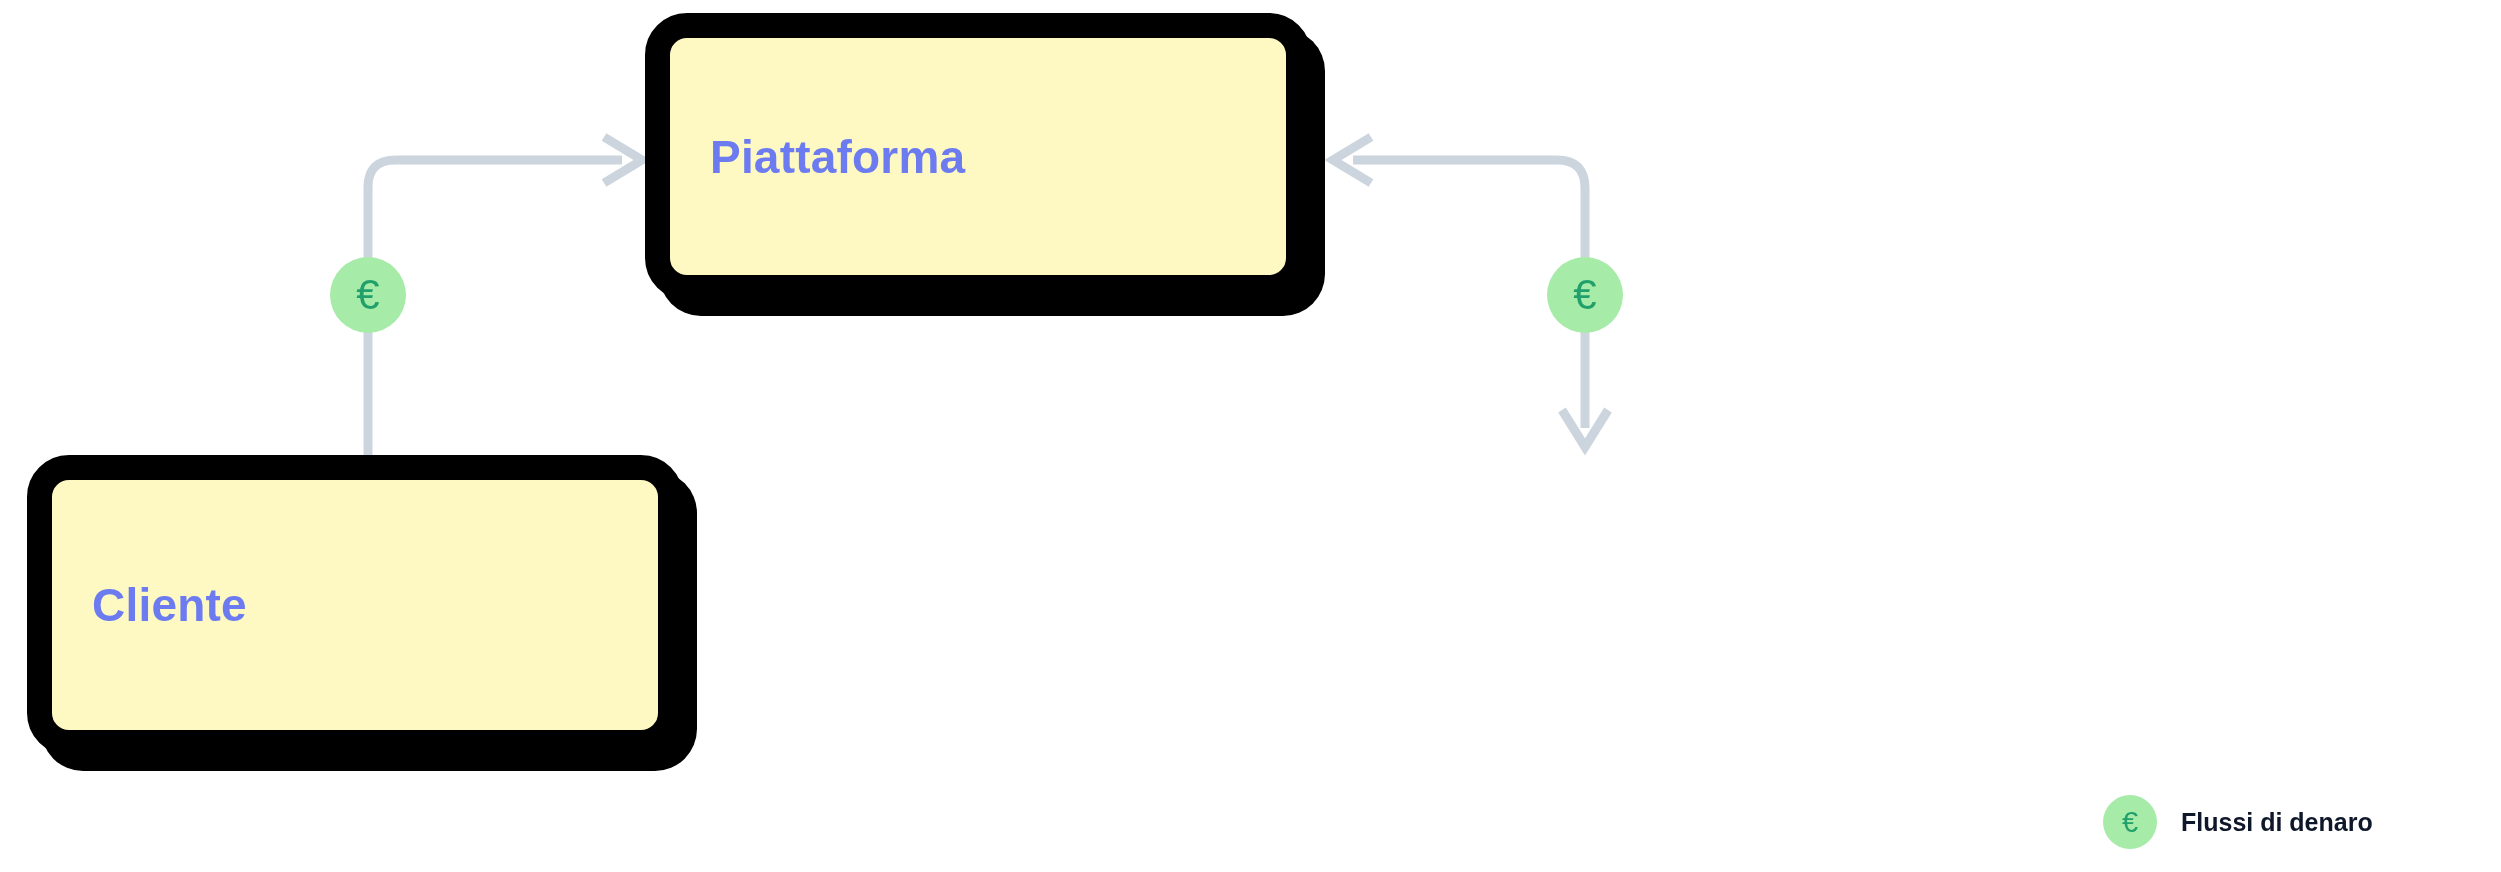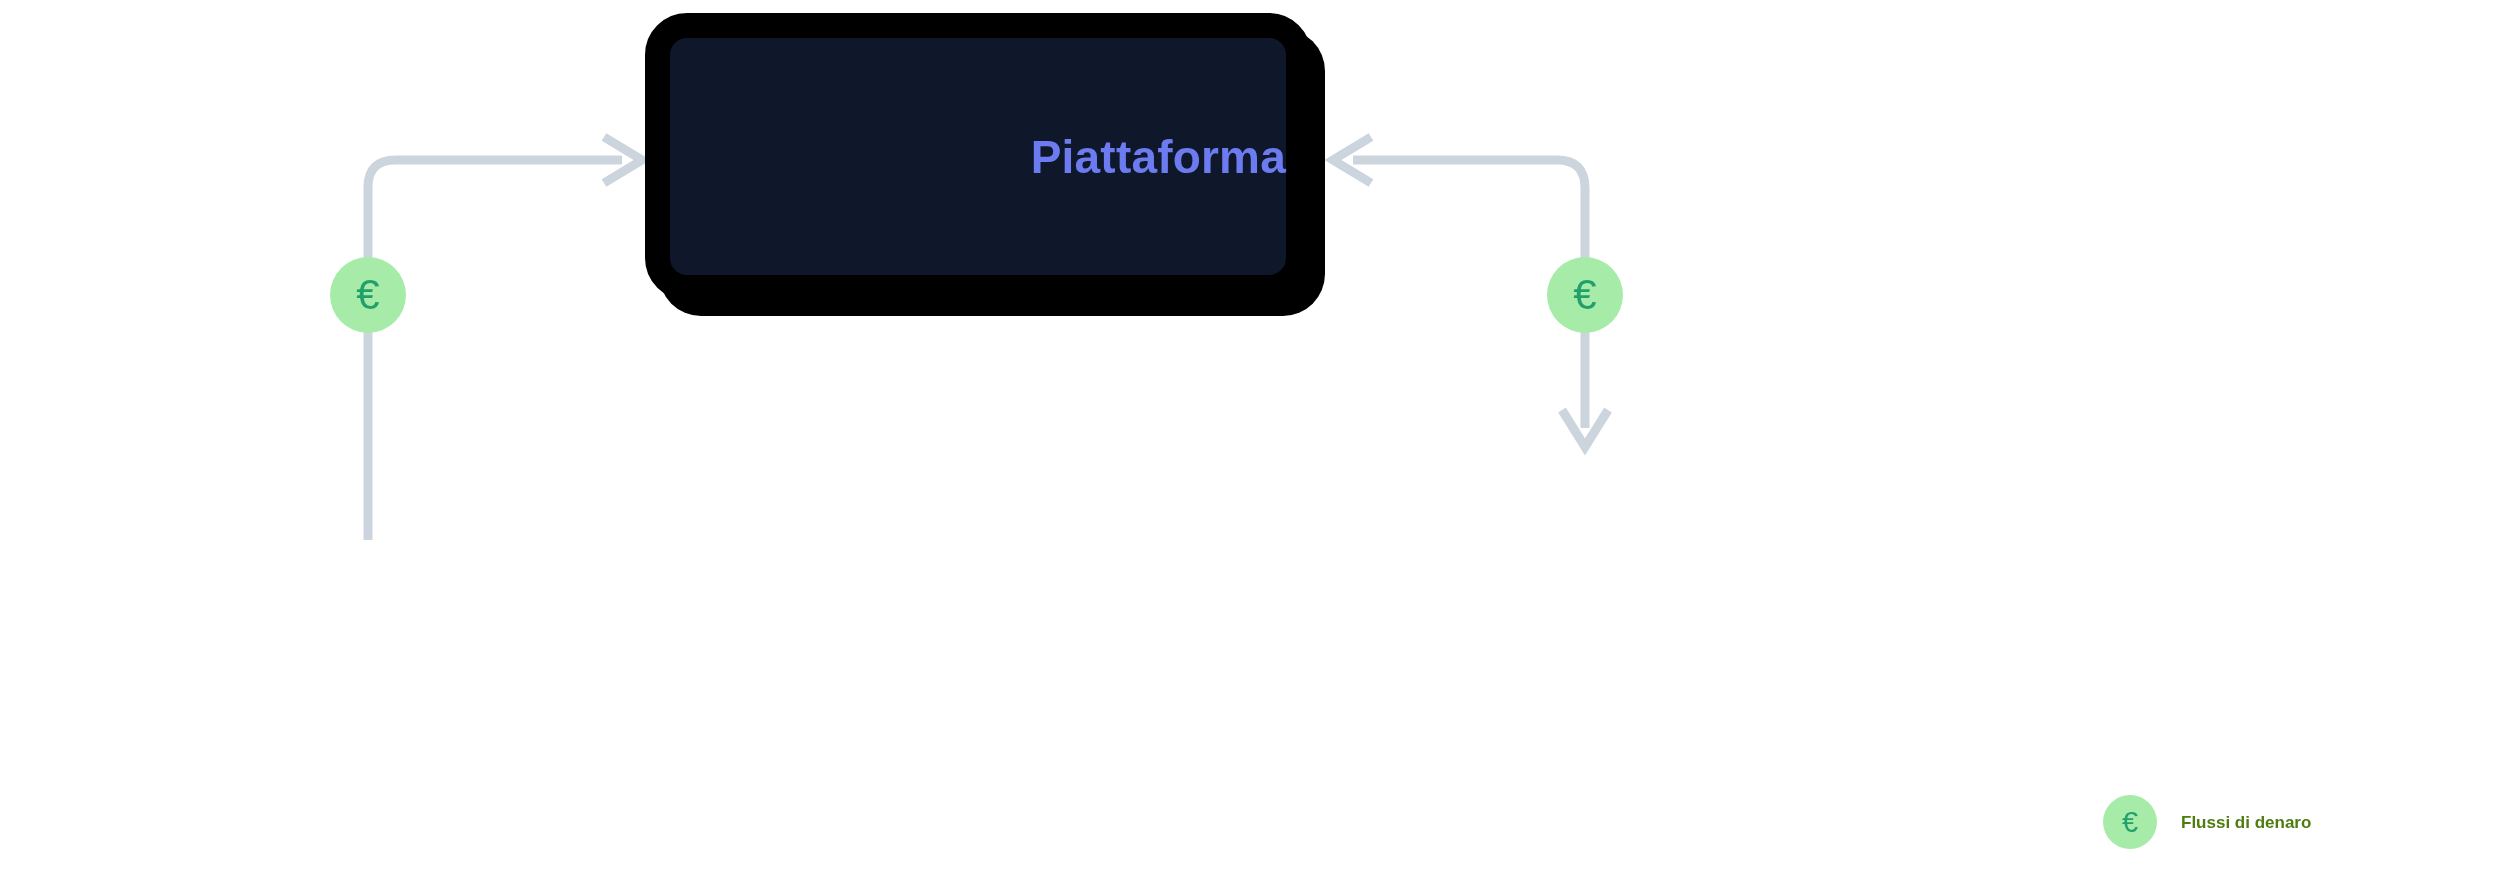--- a/index.html
+++ b/index.html
@@ -27,26 +27,26 @@
     top: 0;
     width: 2501px;
     height: 872px;
     pointer-events: none;
   }
 
   
   .node {
     position: absolute;
     box-sizing: border-box;
-    background: #0f172a;
+    background: #fef9c3;
     border: 25px solid #000000;
     border-radius: 42px;
     display: flex;
     align-items: center;
-    justify-content: flex-end;
+    justify-content: flex-start;
     box-shadow: 14px 16px 0 0 #000000;
     padding-left: 40px;
   }
   .node-label {
     font-size: 46px;
     font-weight: 700;
     color: #6c7cf0;
     letter-spacing: 0.2px;
     line-height: 1;
     white-space: nowrap;
@@ -112,23 +112,23 @@
     position: relative;
     left: auto;
     top: auto;
     width: 54px;
     height: 54px;
   }
   #legend .money-badge .euro-glyph {
     font-size: 29px;
   }
   #legend-label {
-    font-size: 17px;
+    font-size: 25px;
     font-weight: 700;
-    color: #4d7c0f;
+    color: #0f172a;
     white-space: nowrap;
     line-height: 1;
     user-select: none;
   }
 </style>
 </head>
 <body>
 
 <div id="stage">
 
@@ -143,20 +143,23 @@
       <path d="M1353 160 L1557 160 Q1585 160 1585 188 L1585 428" stroke="#ccd5dd" stroke-width="9" fill="none" stroke-linecap="butt" stroke-linejoin="round"></path>
       <path d="M1562 410 L1585 447 L1608 410" stroke="#ccd5dd" stroke-width="9" fill="none" stroke-linecap="butt" stroke-linejoin="miter"></path>
       <path d="M1371 137 L1333 160 L1371 183" stroke="#ccd5dd" stroke-width="9" fill="none" stroke-linecap="butt" stroke-linejoin="miter"></path>
     </g>
   </svg>
 
   <div class="node" id="node-piattaforma">
     <span class="node-label">Piattaforma</span>
   </div>
 
+  <div class="node" id="node-cliente">
+    <span class="node-label">Cliente</span>
+  </div>
 
 
   <div class="money-badge" id="badge-cliente-platform">
     <span class="euro-glyph">€</span>
   </div>
 
   <div class="money-badge" id="badge-platform-venditore">
     <span class="euro-glyph">€</span>
   </div>
 

